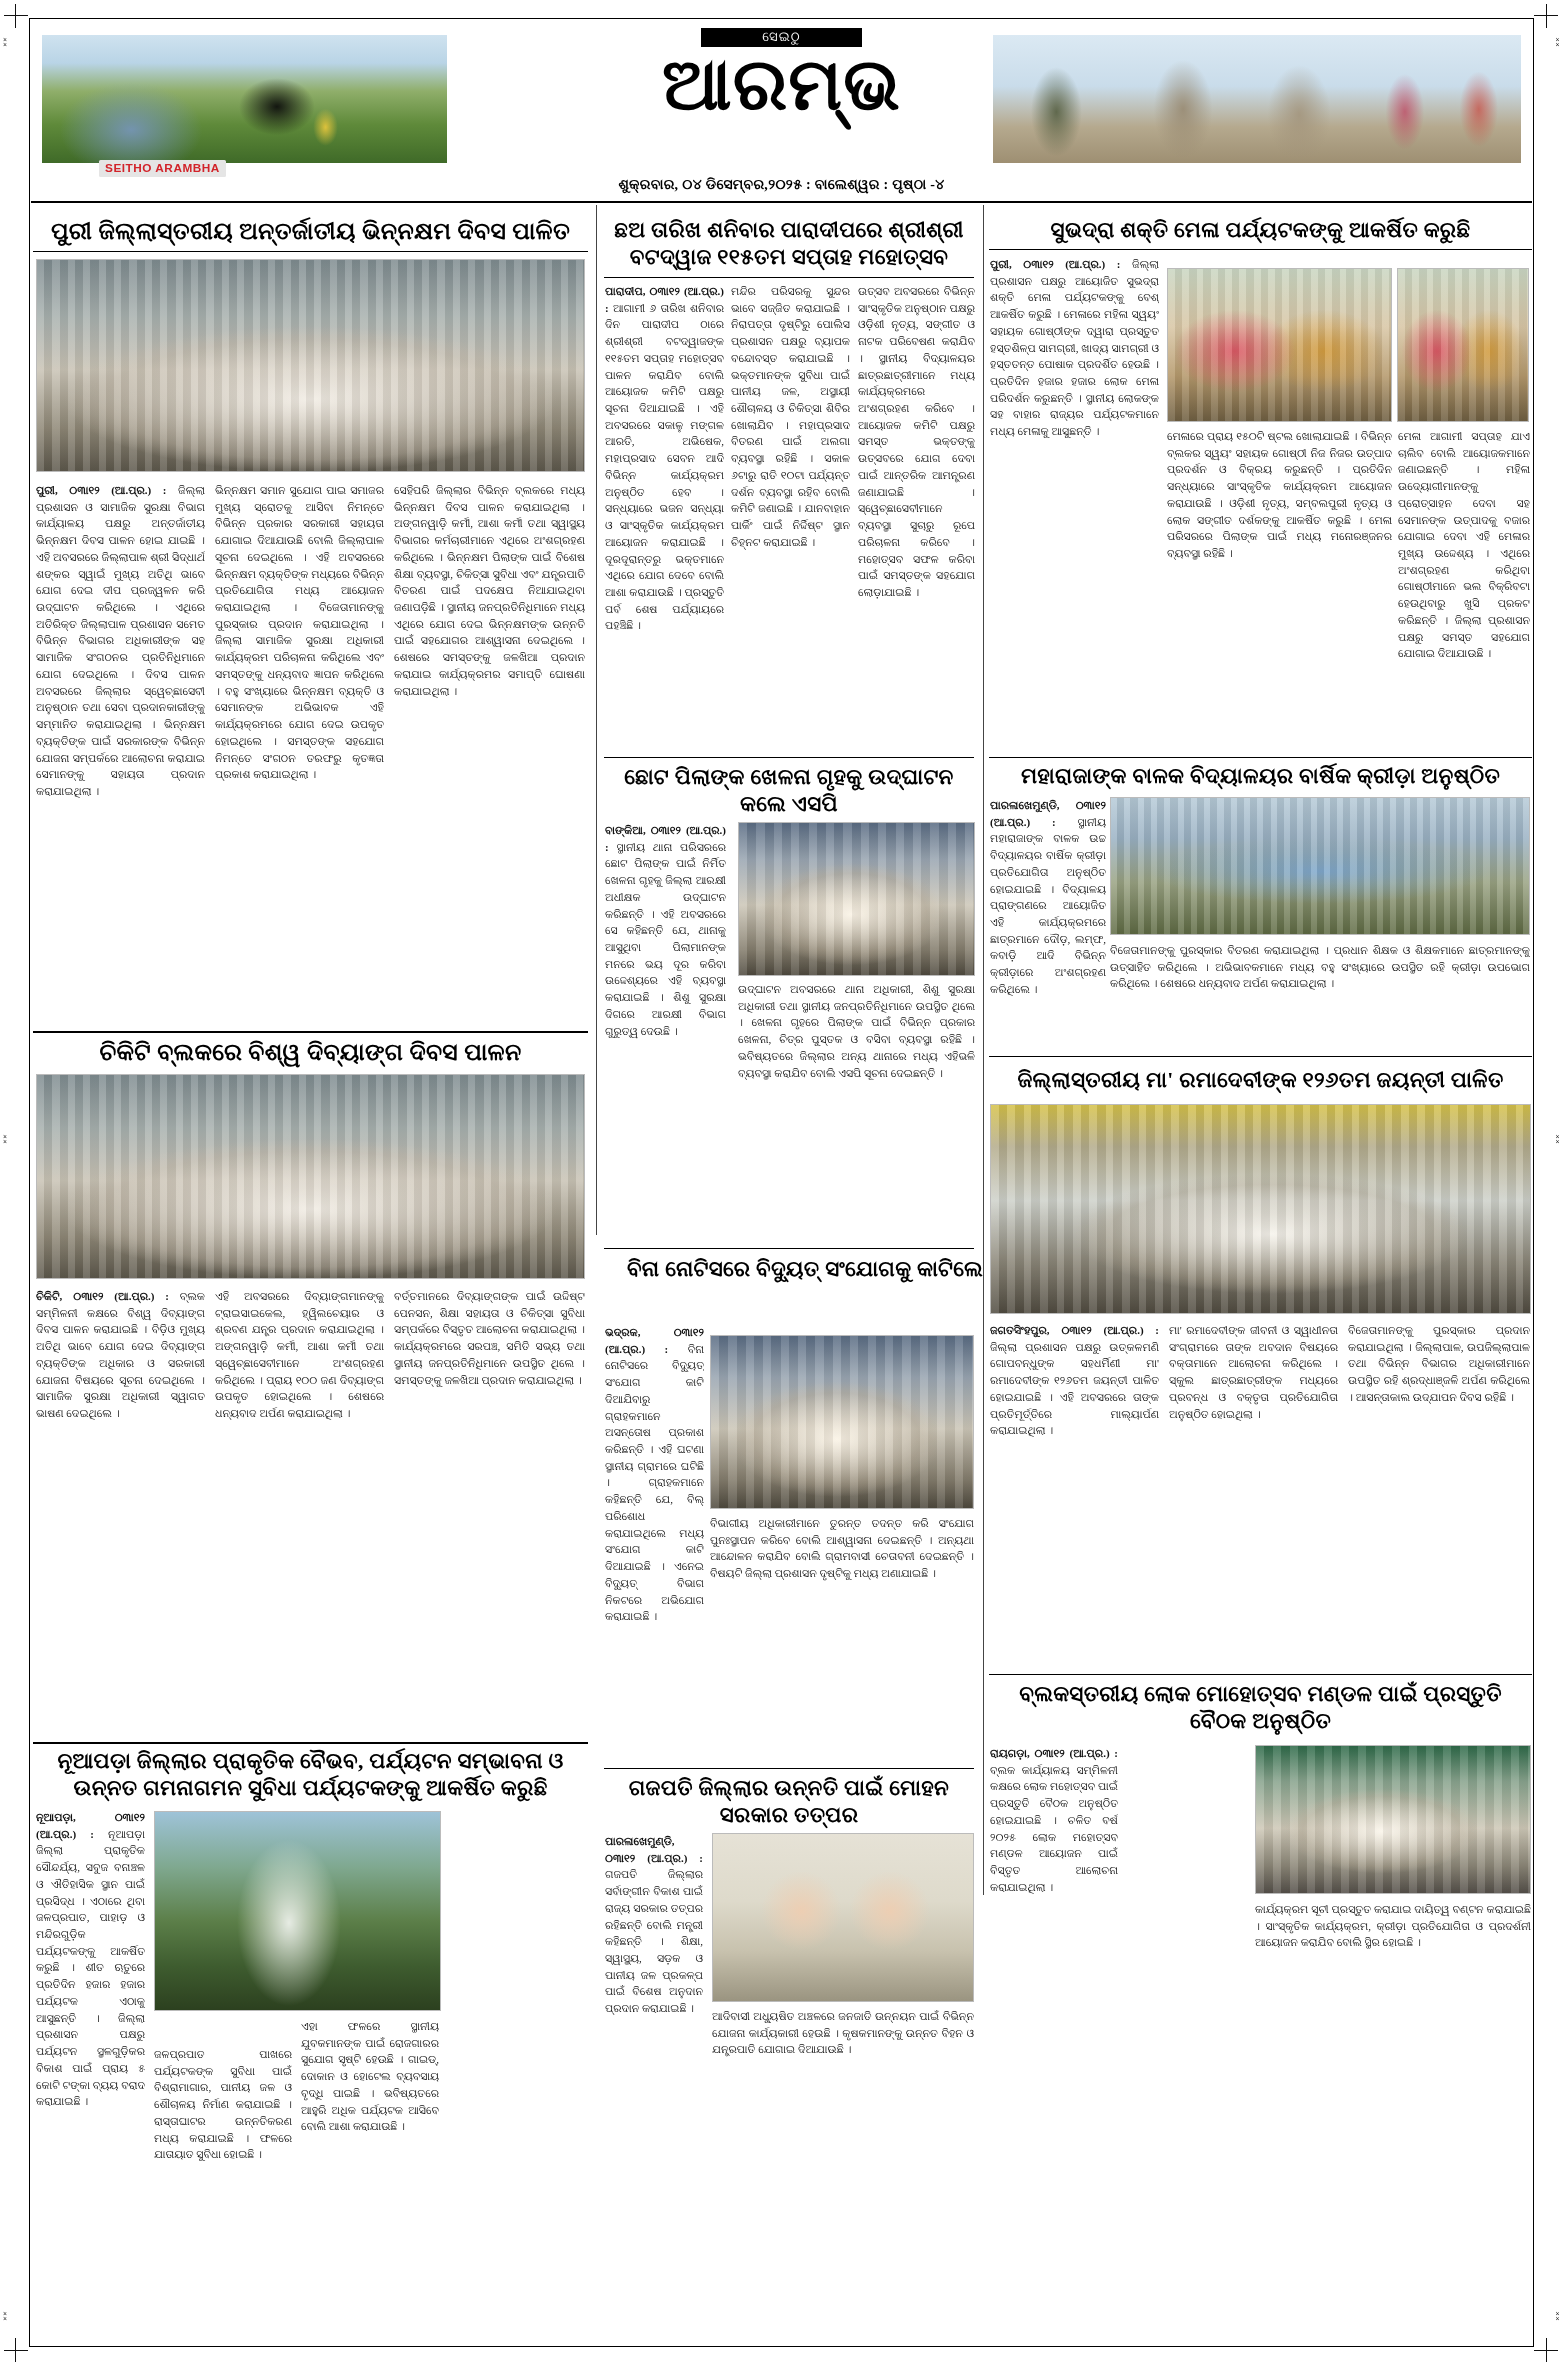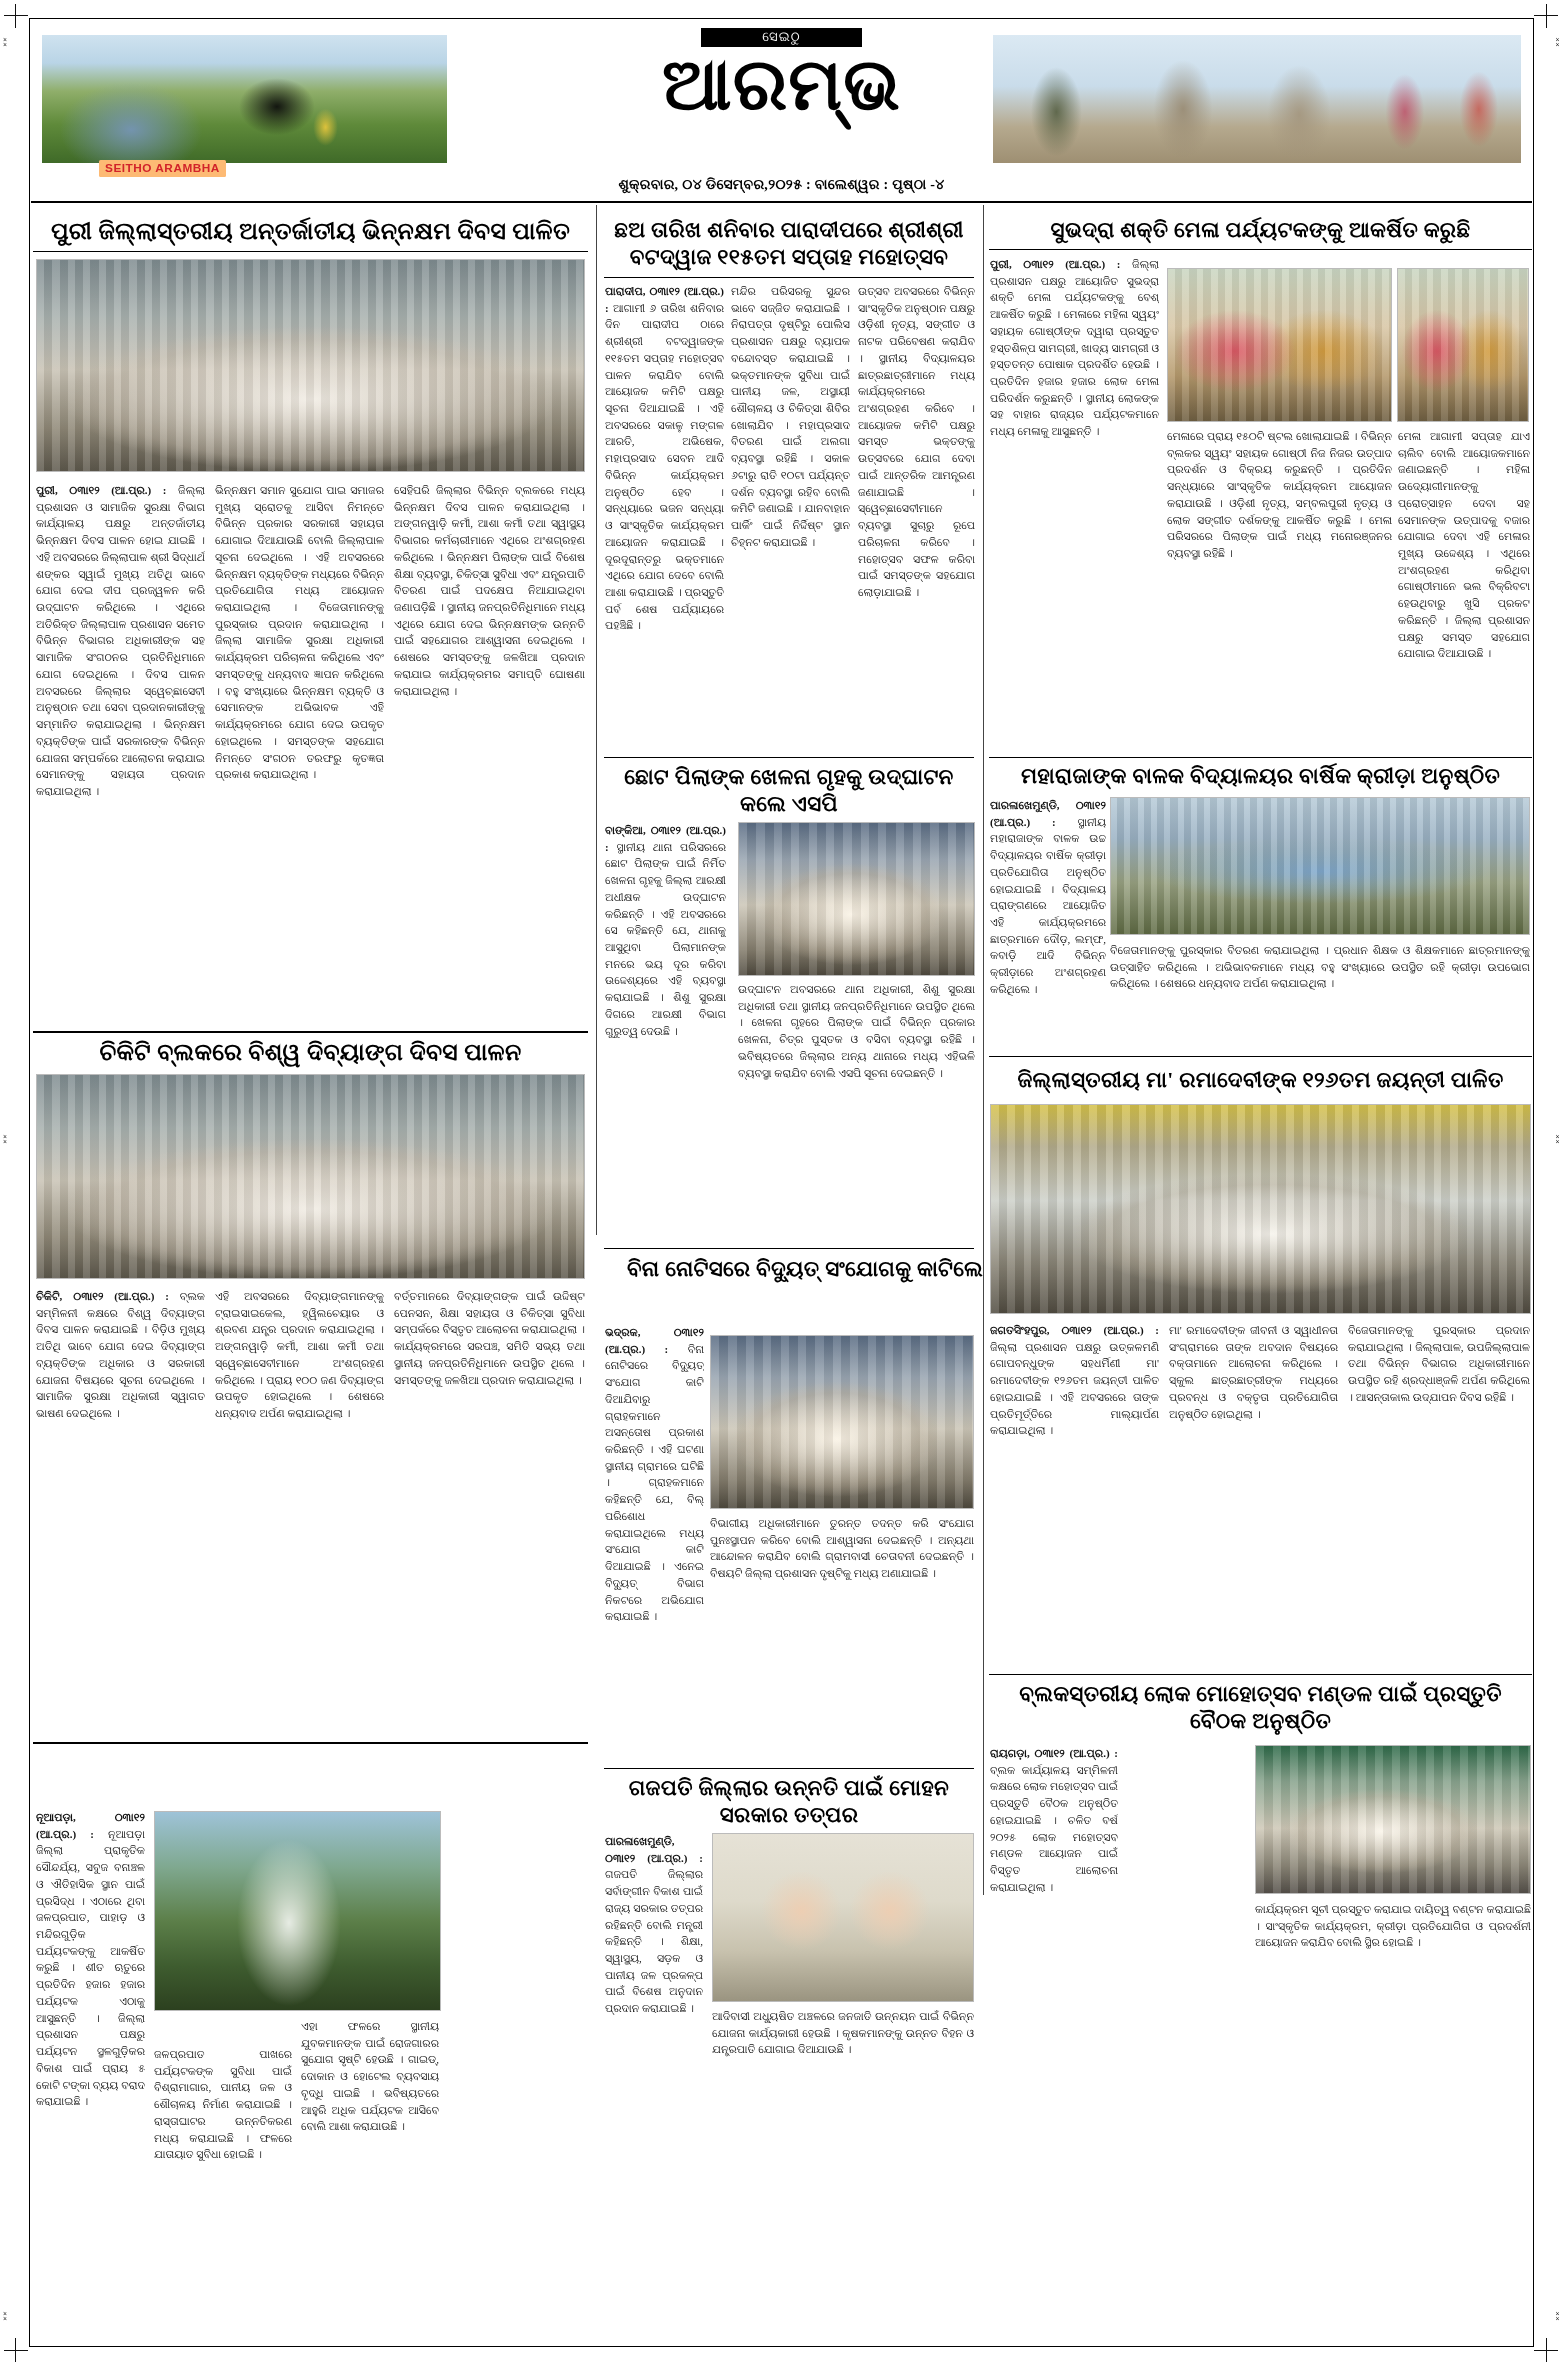--- a/index.html
+++ b/index.html
@@ -110,21 +110,21 @@
     font-size: 72px;
     line-height: 1.04;
     color: #000;
     margin-top: 1px;
     letter-spacing: 1px;
   }
   .mast-sub {
     position: absolute;
     left: 68px;
     bottom: 17.4px;
-    background: #fdba74;
+    background: #e5e5e5;
     color: #d2232a;
     font-weight: bold;
     font-size: 11.8px;
     letter-spacing: 0.5px;
     padding: 1.5px 6.1px 2px;
     border-radius: 1.5px;
   }
   .mast-dateline {
     position: absolute;
     left: 0; right: 0;
@@ -379,20 +379,21 @@
     <span>ଜିଲ୍ଲା ପ୍ରଶାସନ ପକ୍ଷରୁ ଉତ୍କଳମଣି ଗୋପବନ୍ଧୁଙ୍କ ସହଧର୍ମିଣୀ ମା' ରମାଦେବୀଙ୍କ ୧୨୬ତମ ଜୟନ୍ତୀ ପାଳିତ ହୋଇଯାଇଛି । ଏହି ଅବସରରେ ତାଙ୍କ ପ୍ରତିମୂର୍ତ୍ତିରେ ମାଲ୍ୟାର୍ପଣ କରାଯାଇଥିଲା ।</span>
   </div>
   <div class="col" style="left:1169px; top:1322px; width:169px; height:338px;">
     <span>ମା' ରମାଦେବୀଙ୍କ ଜୀବନୀ ଓ ସ୍ୱାଧୀନତା ସଂଗ୍ରାମରେ ତାଙ୍କ ଅବଦାନ ବିଷୟରେ ବକ୍ତାମାନେ ଆଲୋଚନା କରିଥିଲେ । ସ୍କୁଲ ଛାତ୍ରଛାତ୍ରୀଙ୍କ ମଧ୍ୟରେ ପ୍ରବନ୍ଧ ଓ ବକ୍ତୃତା ପ୍ରତିଯୋଗିତା ଅନୁଷ୍ଠିତ ହୋଇଥିଲା ।</span>
   </div>
   <div class="col" style="left:1348px; top:1322px; width:182px; height:338px;">
     <span>ବିଜେତାମାନଙ୍କୁ ପୁରସ୍କାର ପ୍ରଦାନ କରାଯାଇଥିଲା । ଜିଲ୍ଲାପାଳ, ଉପଜିଲ୍ଲାପାଳ ତଥା ବିଭିନ୍ନ ବିଭାଗର ଅଧିକାରୀମାନେ ଉପସ୍ଥିତ ରହି ଶ୍ରଦ୍ଧାଞ୍ଜଳି ଅର୍ପଣ କରିଥିଲେ । ଆସନ୍ତାକାଲ ଉଦ୍‌ଯାପନ ଦିବସ ରହିଛି ।</span>
   </div>
 
   <div class="rule-h" style="left:33px; top:1742px; width:555px; height:1.5px;"></div>
+  <div class="headline h-lg" style="left:33px; top:1748px; width:555px;">ନୂଆପଡ଼ା ଜିଲ୍ଲାର ପ୍ରାକୃତିକ ବୈଭବ, ପର୍ଯ୍ୟଟନ ସମ୍ଭାବନା ଓ ଉନ୍ନତ ଗମନାଗମନ ସୁବିଧା ପର୍ଯ୍ୟଟକଙ୍କୁ ଆକର୍ଷିତ କରୁଛି</div>
 
   <div class="photo p-nature" style="left:154px; top:1811px; width:287px; height:200px;"></div>
 
   <div class="col" style="left:36px; top:1809px; width:109px; height:512px;">
     <span class="lead">ନୂଆପଡ଼ା, ୦୩୲୧୨ (ଆ.ପ୍ର.) :</span>
     <span>ନୂଆପଡ଼ା ଜିଲ୍ଲା ପ୍ରାକୃତିକ ସୌନ୍ଦର୍ଯ୍ୟ, ସବୁଜ ବନାଞ୍ଚଳ ଓ ଐତିହାସିକ ସ୍ଥାନ ପାଇଁ ପ୍ରସିଦ୍ଧ । ଏଠାରେ ଥିବା ଜଳପ୍ରପାତ, ପାହାଡ଼ ଓ ମନ୍ଦିରଗୁଡ଼ିକ ପର୍ଯ୍ୟଟକଙ୍କୁ ଆକର୍ଷିତ କରୁଛି । ଶୀତ ଋତୁରେ ପ୍ରତିଦିନ ହଜାର ହଜାର ପର୍ଯ୍ୟଟକ ଏଠାକୁ ଆସୁଛନ୍ତି । ଜିଲ୍ଲା ପ୍ରଶାସନ ପକ୍ଷରୁ ପର୍ଯ୍ୟଟନ ସ୍ଥଳଗୁଡ଼ିକର ବିକାଶ ପାଇଁ ପ୍ରାୟ ୫ କୋଟି ଟଙ୍କା ବ୍ୟୟ ବରାଦ କରାଯାଇଛି ।</span>
   </div>
   <div class="col" style="left:154px; top:2018px; width:138px; height:303px;margin-top:28px;">
     <span>ଜଳପ୍ରପାତ ପାଖରେ ପର୍ଯ୍ୟଟକଙ୍କ ସୁବିଧା ପାଇଁ ବିଶ୍ରାମାଗାର, ପାନୀୟ ଜଳ ଓ ଶୌଚାଳୟ ନିର୍ମାଣ କରାଯାଇଛି । ରାସ୍ତାଘାଟର ଉନ୍ନତିକରଣ ମଧ୍ୟ କରାଯାଇଛି । ଫଳରେ ଯାତାୟାତ ସୁବିଧା ହୋଇଛି ।</span>
   </div>

